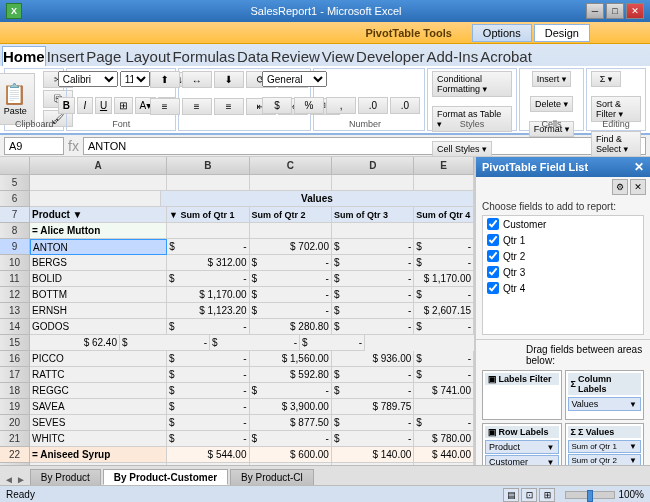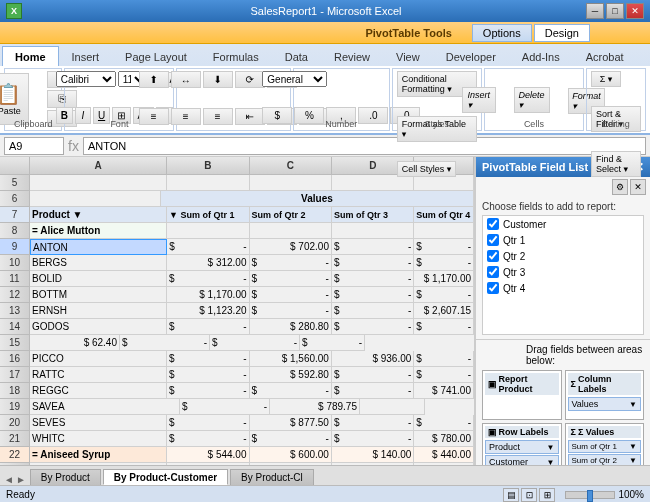--- a/index.html
+++ b/index.html
@@ -15,27 +15,27 @@
       padding: 0 6px;
       color: white;
     }
     .title-bar-text { font-size: 11px; font-weight: normal; flex: 1; text-align: center; }
     .title-bar-controls { display: flex; gap: 2px; }
     .title-btn { width: 18px; height: 16px; background: linear-gradient(to bottom, #e0e0e0, #b0b0b0); border: 1px solid #888; font-size: 9px; display: flex; align-items: center; justify-content: center; cursor: pointer; color: #000; }
 
     
     .ribbon { background: linear-gradient(to bottom, #dce6f4, #c5d9f1); border-bottom: 1px solid #8eb4e3; }
     .ribbon-tabs { display: flex; height: 22px; align-items: flex-end; padding-left: 2px; }
-    .ribbon-tab { padding: 2px 12px; font-size: 11px; cursor: pointer; border: 1px solid transparent; border-bottom: none; background: transparent; height: 20px; display: flex; align-items: center; }
+    .ribbon-tab { padding: 2px 0; font-size: 15px; cursor: pointer; border: 1px solid transparent; border-bottom: none; background: transparent; height: 20px; display: flex; align-items: center; }
     .ribbon-tab.active { background: white; border-color: #8eb4e3; color: #000; font-weight: bold; }
     .ribbon-tab:not(.active) { color: #333; }
     .ribbon-content { background: white; border-bottom: 1px solid #8eb4e3; padding: 2px 4px; height: 68px; display: flex; gap: 2px; align-items: stretch; }
     .ribbon-group { border: 1px solid #c0d0e8; padding: 2px 4px; display: flex; flex-direction: column; align-items: center; min-width: 50px; position: relative; }
     .ribbon-group-label { font-size: 9px; color: #555; position: absolute; bottom: 1px; width: 100%; text-align: center; }
-    .ribbon-group-content { display: flex; gap: 18px; align-items: center; flex: 1; padding-bottom: 12px; }
+    .ribbon-group-content { display: flex; gap: 8px; align-items: center; flex: 1; padding-bottom: 12px; }
     .ribbon-btn { background: linear-gradient(to bottom, #f5f5f5, #e0e0e0); border: 1px solid #ccc; padding: 2px 4px; font-size: 10px; cursor: pointer; display: flex; flex-direction: column; align-items: center; min-width: 30px; }
     .ribbon-large-btn { background: linear-gradient(to bottom, #f5f5f5, #e0e0e0); border: 1px solid #ccc; padding: 4px 6px; cursor: pointer; display: flex; flex-direction: column; align-items: center; font-size: 9px; height: 52px; min-width: 40px; justify-content: center; }
 
     
     .pivot-ribbon { background: linear-gradient(to bottom, #ffd080, #ffc040); border-bottom: 1px solid #e0a000; height: 22px; display: flex; align-items: center; justify-content: flex-end; padding-right: 60px; }
     .pivot-ribbon-title { font-size: 11px; font-weight: bold; color: #5a3a00; margin-right: 20px; }
     .pivot-tab { padding: 2px 10px; font-size: 11px; background: linear-gradient(to bottom, #dce6f4, #c5d9f1); border: 1px solid #8eb4e3; cursor: pointer; }
     .pivot-tab.active { background: white; }
 
     
@@ -184,21 +184,21 @@
           <div class="ribbon-btn">≡</div>
           <div class="ribbon-btn">≡</div>
           <div class="ribbon-btn">≡</div>
           <div class="ribbon-btn">⇤</div>
           <div class="ribbon-btn">⇥</div>
           <div class="ribbon-btn" style="font-size:8px;">⊞▾</div>
         </div>
       </div>
     </div>
 
-    <div class="ribbon-group" style="min-width:70px;">
+    <div class="ribbon-group" style="min-width:70px;align-items:flex-end;">
       <div class="ribbon-group-content" style="flex-direction:column; align-items:flex-start;">
         <select style="font-size:10px;height:16px;width:65px;margin-bottom:2px;"><option>General</option></select>
         <div style="display:flex;gap:2px;">
           <div class="ribbon-btn">$</div>
           <div class="ribbon-btn">%</div>
           <div class="ribbon-btn">,</div>
           <div class="ribbon-btn">.0</div>
           <div class="ribbon-btn">.0</div>
         </div>
       </div>
@@ -208,21 +208,21 @@
     <div class="ribbon-group" style="min-width:90px;">
       <div class="ribbon-group-content" style="flex-direction:column; align-items:flex-start; padding-bottom:14px;">
         <div class="ribbon-btn" style="font-size:9px;margin-bottom:1px;">Conditional Formatting ▾</div>
         <div class="ribbon-btn" style="font-size:9px;margin-bottom:1px;">Format as Table ▾</div>
         <div class="ribbon-btn" style="font-size:9px;">Cell Styles ▾</div>
       </div>
       <span class="ribbon-group-label">Styles</span>
     </div>
 
     <div class="ribbon-group" style="min-width:65px;">
-      <div class="ribbon-group-content" style="align-items:flex-end; padding-bottom:14px;font-style:italic;">
+      <div class="ribbon-group-content" style="flex-direction:column; align-items:center; padding-bottom:14px;">
         <div class="ribbon-btn" style="font-size:9px;margin-bottom:1px;">Insert ▾</div>
         <div class="ribbon-btn" style="font-size:9px;margin-bottom:1px;">Delete ▾</div>
         <div class="ribbon-btn" style="font-size:9px;">Format ▾</div>
       </div>
       <span class="ribbon-group-label">Cells</span>
     </div>
 
     <div class="ribbon-group" style="min-width:60px;">
       <div class="ribbon-group-content" style="flex-direction:column; align-items:flex-start; padding-bottom:14px;">
         <div class="ribbon-btn" style="font-size:9px;margin-bottom:1px;">Σ ▾</div>
@@ -471,20 +471,21 @@
             </div>
           <div class="cell" style="width:65px;justify-content:flex-end;">$  741.00</div>
         </div>
 
         <div class="grid-row">
           <div class="cell" style="width:150px;">SAVEA</div>
           <div class="cell" style="width:90px;justify-content:space-between;">
               <span>$</span>
               <span>-</span>
             </div>
+          <div class="cell" style="width:90px;justify-content:flex-end;">$ 3,900.00</div>
           <div class="cell" style="width:90px;justify-content:flex-end;">$  789.75</div>
           <div class="cell" style="width:65px;"></div>
         </div>
 
         <div class="grid-row">
           <div class="cell" style="width:150px;text-align:center;">SEVES</div>
           <div class="cell" style="width:90px;justify-content:space-between;">
               <span>$</span>
               <span>-</span>
             </div>
@@ -570,21 +571,21 @@
         </div>
       </div>
     </div>
     <div class="pivot-drag-section">
       <div style="margin-bottom:4px;font-size:10px;padding-left:44px;">Drag fields between areas below:</div>
       <div class="pivot-areas">
 
         <div class="pivot-area">
           <div class="pivot-area-title">
               <span>▣</span>
-              <span>Report Product</span>
+              <span>Labels Filter</span>
             </div>
         </div>
 
         <div class="pivot-area">
           <div class="pivot-area-title">
               <span>Σ</span>
               <span>Column Labels</span>
             </div>
           <div class="pivot-area-item">
             <span>Values</span>

